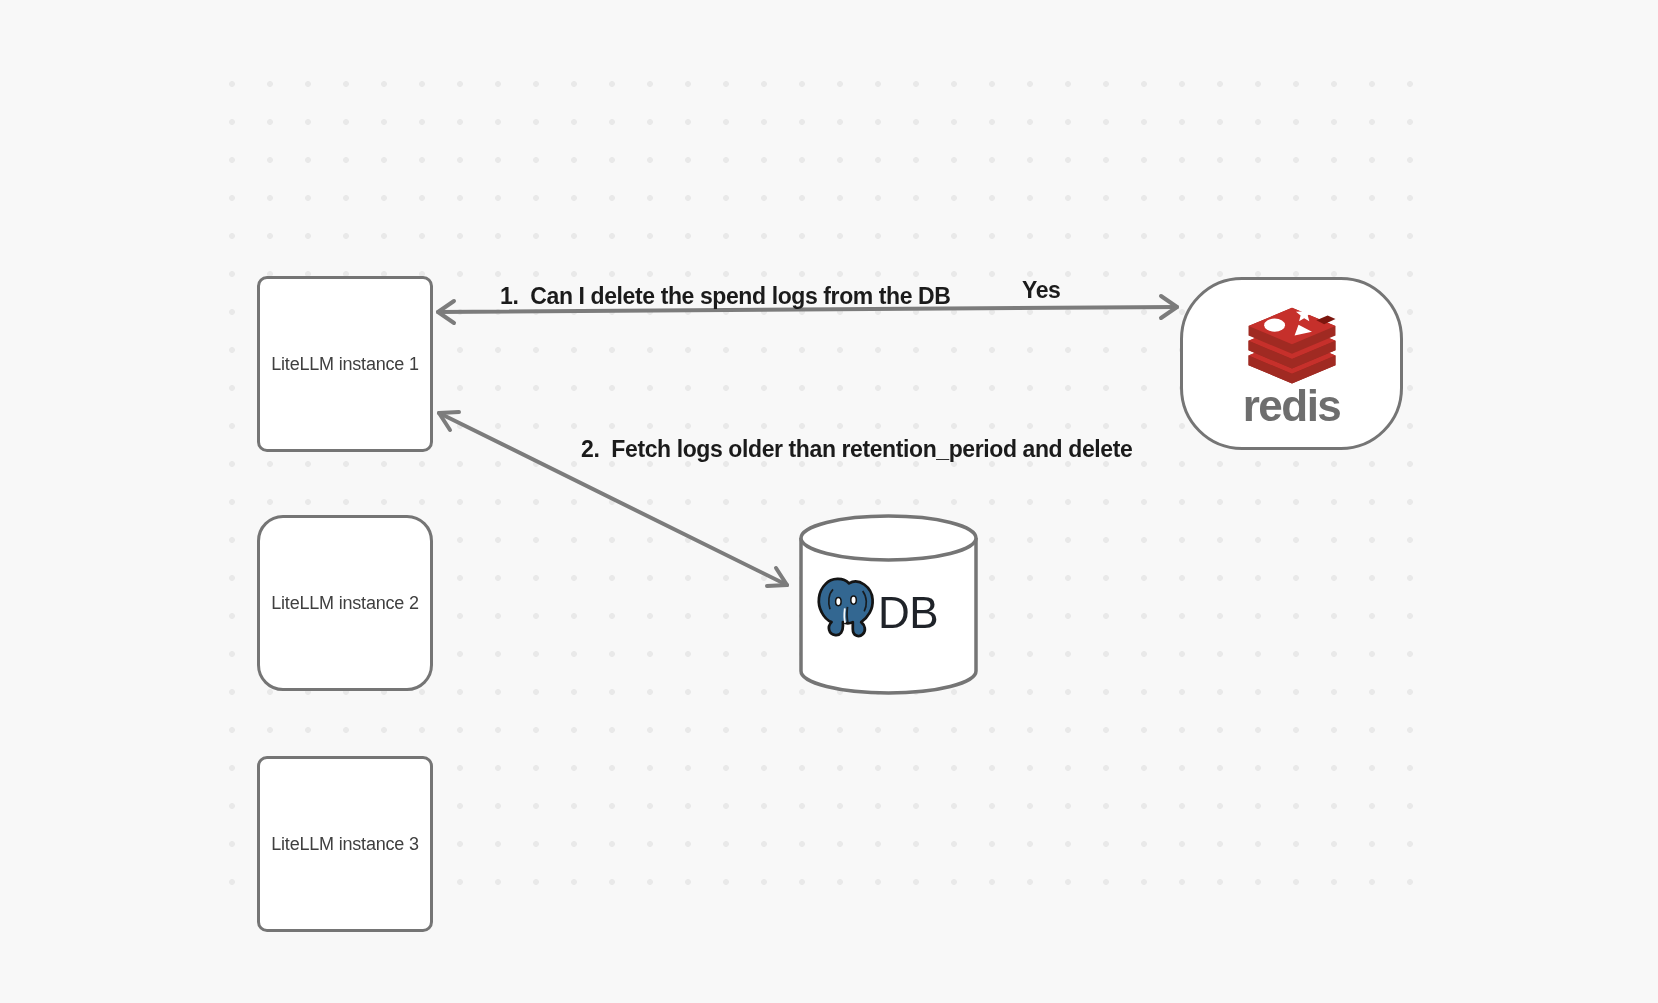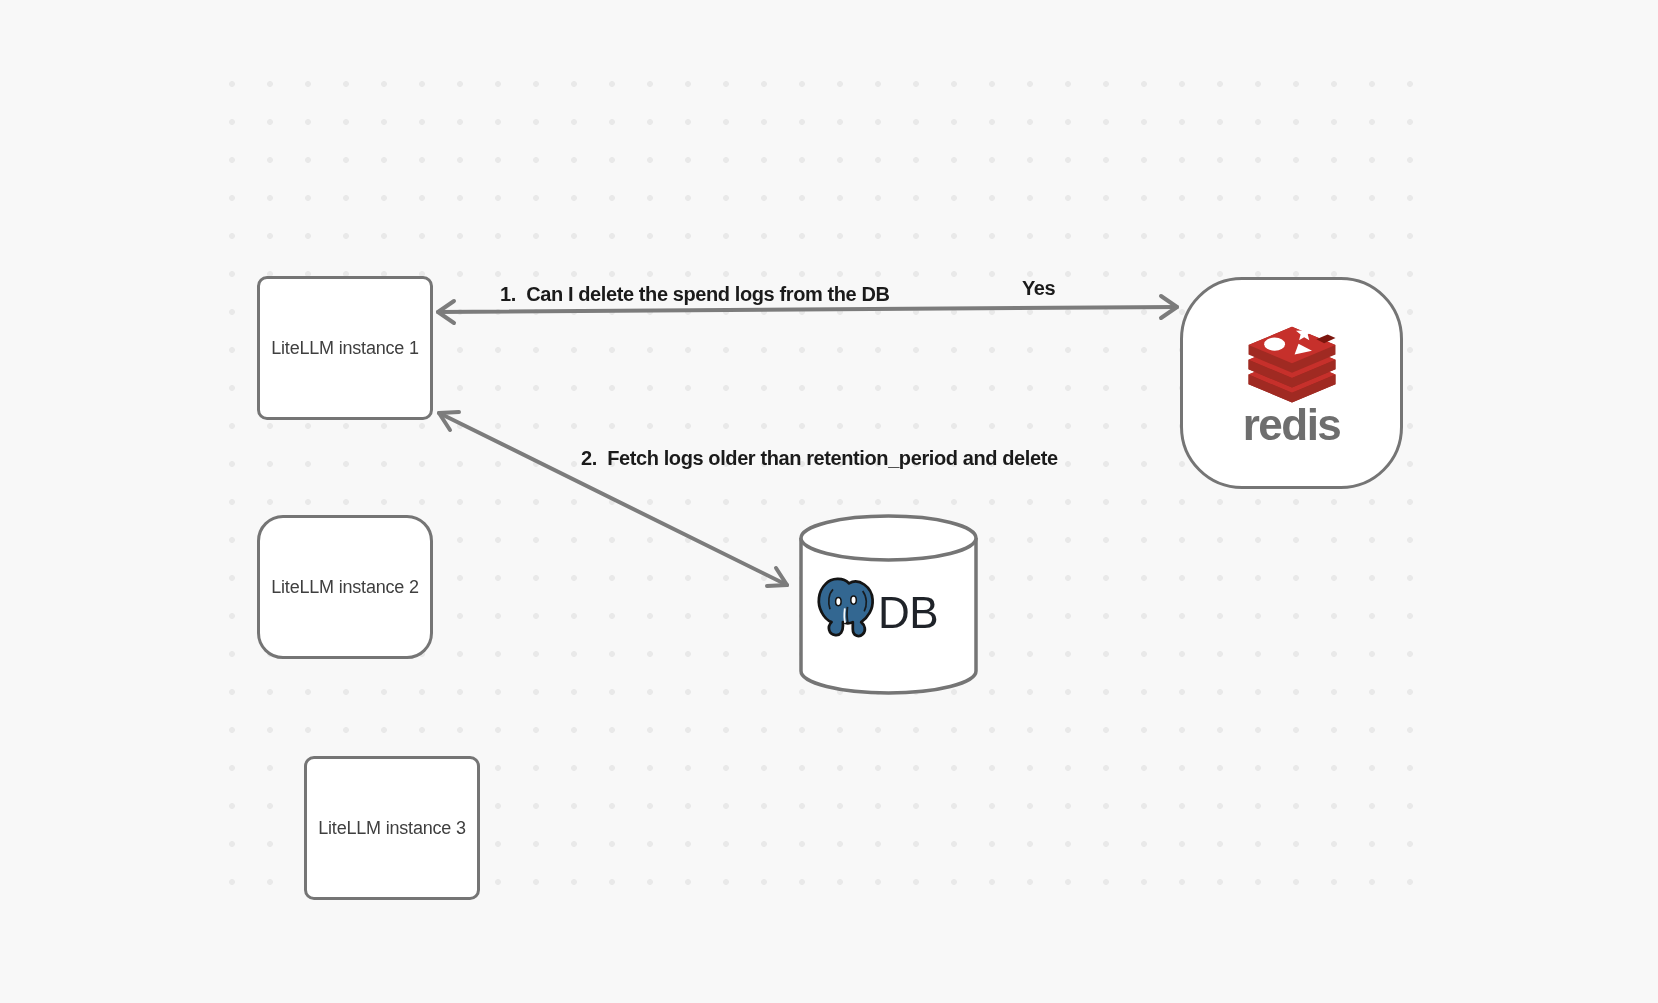--- a/index.html
+++ b/index.html
@@ -12,36 +12,36 @@
 
   
   .dot-grid {
     position:absolute; left:213px; top:65px; width:1217px; height:837px;
     background-image:radial-gradient(circle, #e9e9e9 2.6px, transparent 3.2px);
     background-size:38px 38px;
   }
 
   
   .instance-node {
-    position:absolute; left:257px; width:176px; height:144px;
+    position:absolute; left:257px; width:176px; height:176px;
     background:#ffffff;
     border:3.5px solid #757575;
     border-radius:10px;
     display:flex; align-items:center; justify-content:center;
   }
   .instance-node .node-label {
     font-size:18px; color:#3f3f3f; letter-spacing:-0.2px;
   }
   #instance-1 { top:276px; }
   #instance-2 { top:515px;border-radius:26px; }
-  #instance-3 { top:756px;margin-left:47px; }
+  #instance-3 { top:756px; }
 
   
   .redis-node {
-    position:absolute; left:1180px; top:277px; width:223px; height:212px;
+    position:absolute; left:1180px; top:277px; width:223px; height:173px;
     background:#ffffff;
     border:3.5px solid #757575;
     border-radius:62px;
     display:flex; flex-direction:column; align-items:center; justify-content:center;
     padding-top:6px;
   }
   .redis-wordmark {
     font-size:44px; font-weight:700; color:#6e6e6e;
     letter-spacing:-1.5px; line-height:1; margin-top:-2px;
   }
@@ -64,26 +64,26 @@
     position:absolute; left:0; top:0; width:1658px; height:1003px;
     pointer-events:none;
   }
   .arrow-layer line, .arrow-layer polyline {
     stroke:#7c7c7c; stroke-width:4; fill:none;
     stroke-linecap:round; stroke-linejoin:round;
   }
 
   
   .edge-label {
-    position:absolute; font-weight:700; font-size:20px; color:#1b1b1b;
+    position:absolute; font-weight:700; font-size:23px; color:#1b1b1b;
     letter-spacing:-0.4px; white-space:pre;
   }
   #arrow1-label   { left:500px;  top:283px; }
   #arrow1-answer  { left:1022px; top:277px; }
-  #arrow2-label   { left:581px;  top:447px; }
+  #arrow2-label   { left:581px;  top:436px; }
 </style>
 </head>
 <body>
 
 <div class="dot-grid"></div>
 
 <div class="instance-node" id="instance-1">
   <span class="node-label">LiteLLM instance 1</span>
 </div>
 <div class="instance-node" id="instance-2">

